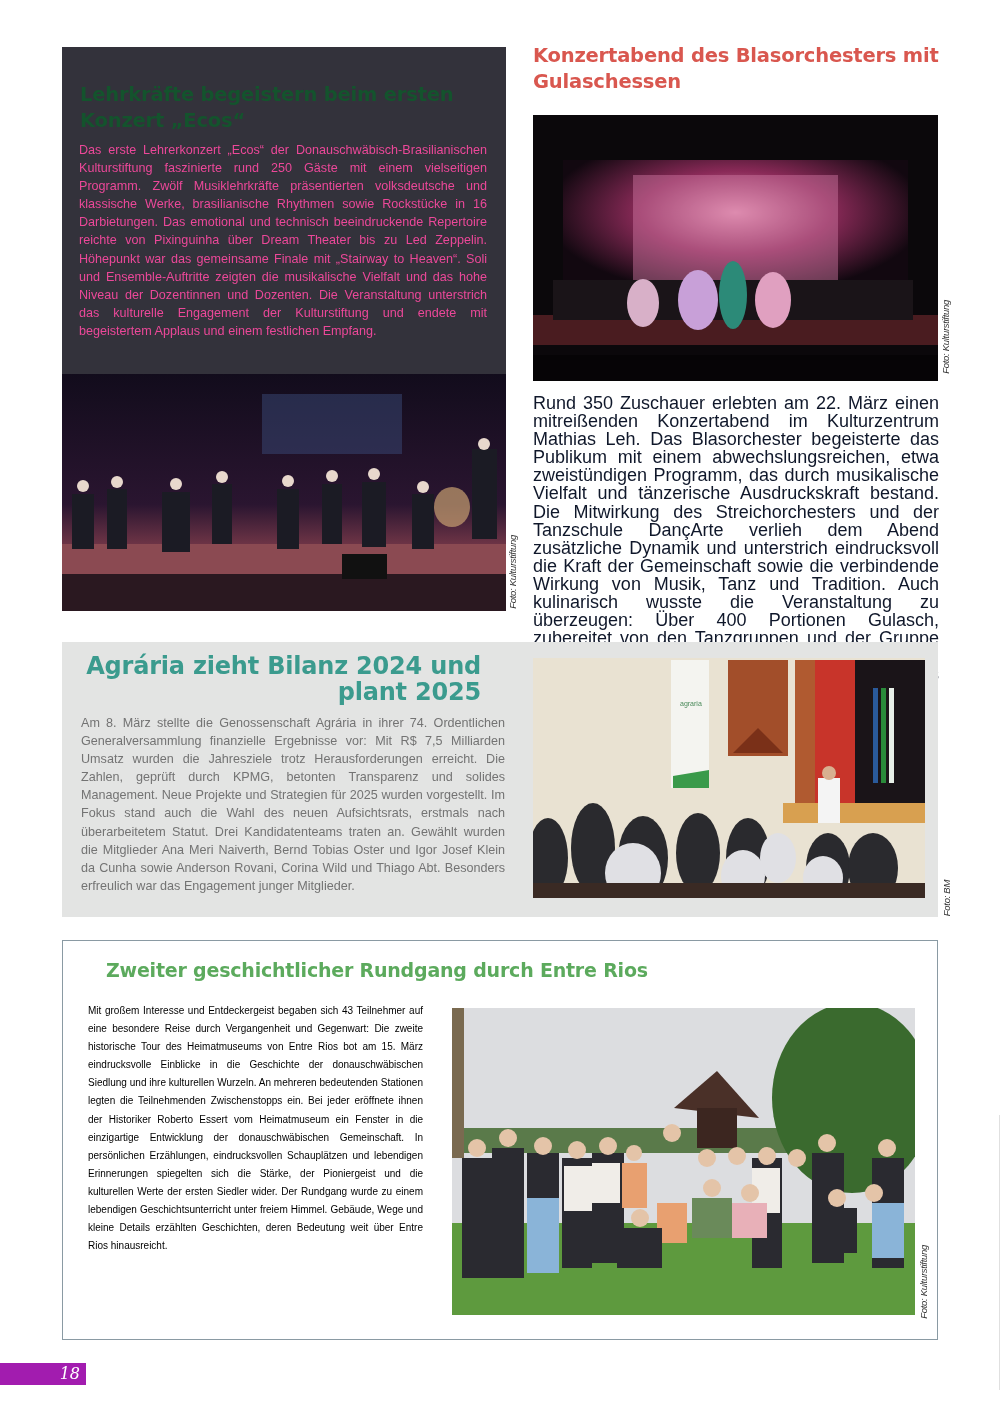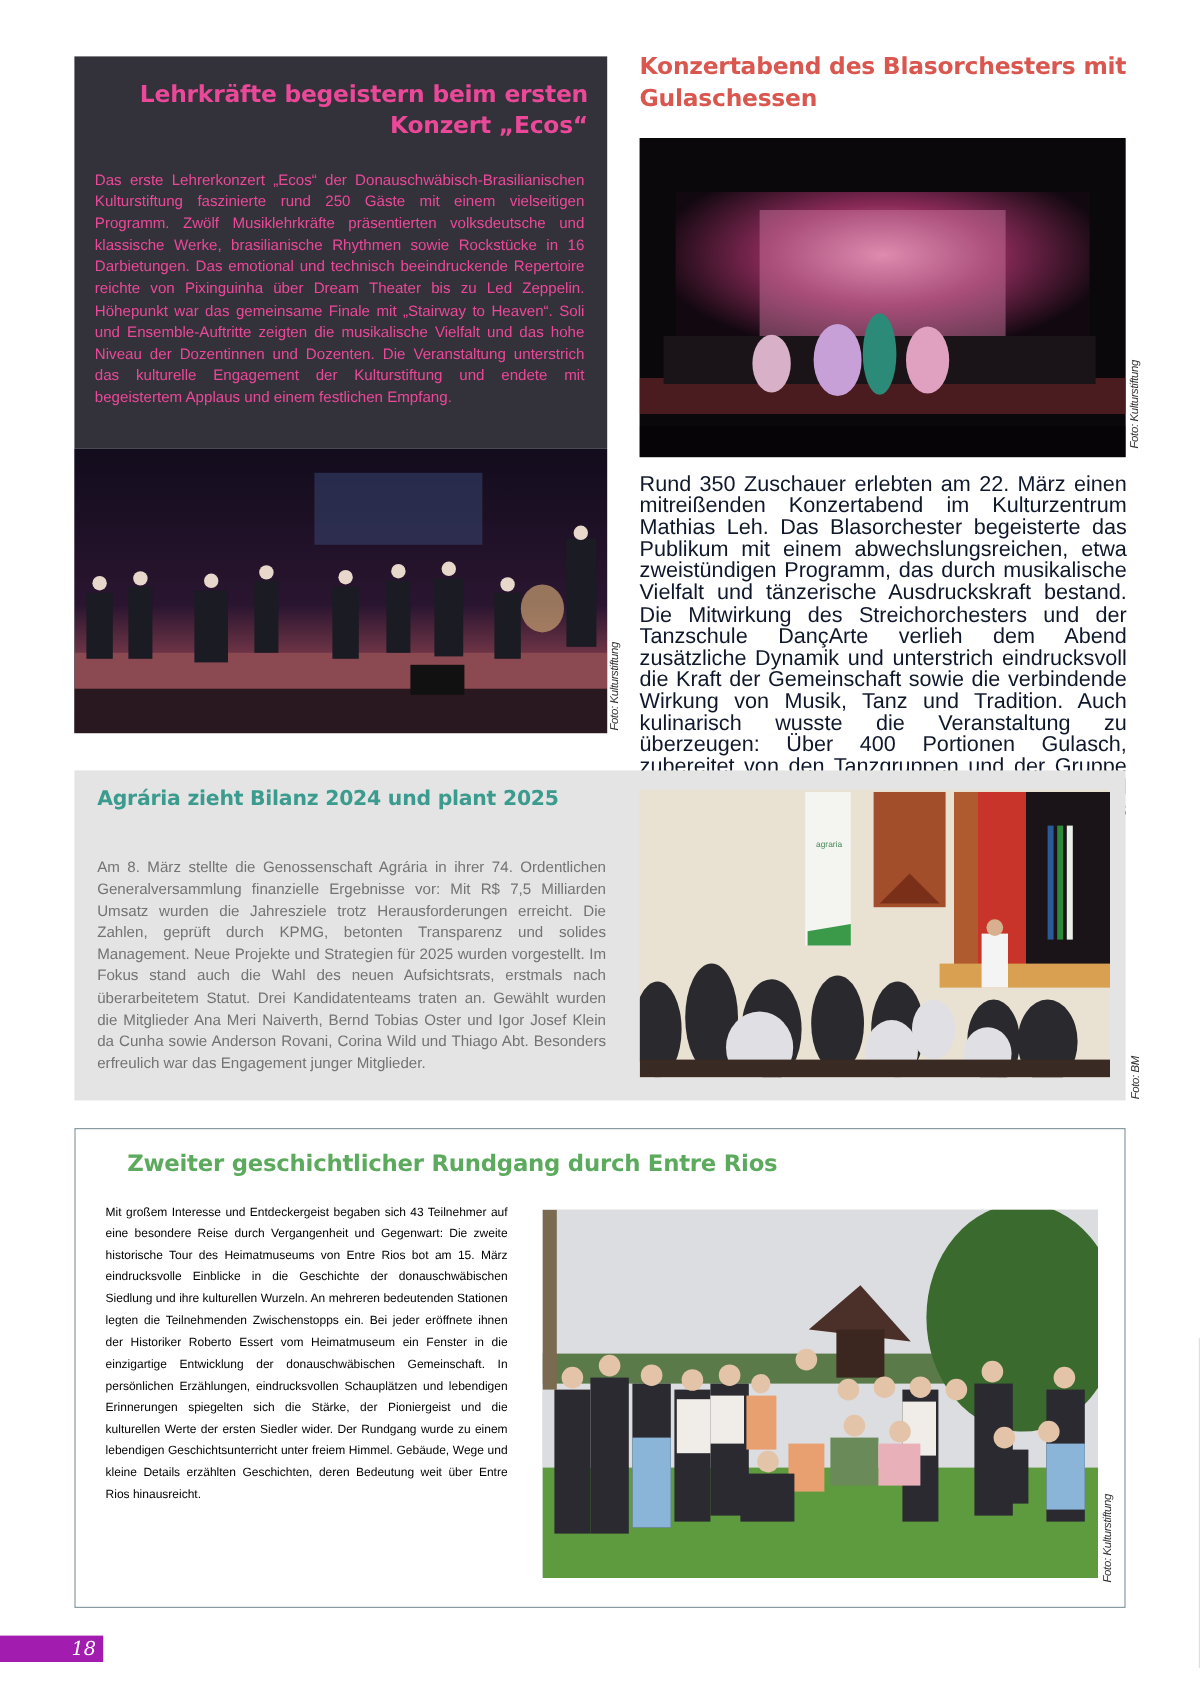--- a/index.html
+++ b/index.html
@@ -3,34 +3,34 @@
   <meta charset="utf-8">
   <style>
     * { box-sizing: border-box; margin: 0; padding: 0; }
     html, body { width: 1000px; height: 1413px; background: #ffffff; overflow: hidden; }
     body { position: relative; font-family: "Liberation Sans", sans-serif; color: #222; }
 
     .abs { position: absolute; }
 
     
     #a1-box { left: 62px; top: 47px; width: 444px; height: 327px; background: #33323b; }
-    #a1-title { left: 80px; top: 66px; width: 410px; color: #ec4899; font-family: "DejaVu Sans", sans-serif; font-weight: bold; font-size: 19.5px; line-height: 26px; letter-spacing: -0.2px; text-align: right; }
+    #a1-title { left: 80px; top: 82px; width: 410px; color: #14532d; font-family: "DejaVu Sans", sans-serif; font-weight: bold; font-size: 19.5px; line-height: 26px; letter-spacing: -0.2px; }
     #a1-body { left: 79px; top: 141px; width: 408px; color: #ec4899; font-size: 12.6px; line-height: 18.1px; text-align: justify; }
     #a1-photo { left: 62px; top: 374px; width: 444px; height: 237px; overflow: hidden; background: #140f1e; }
     #a1-credit { left: 507px; top: 535px; }
 
     
     #a2-title { left: 533px; top: 43px; width: 420px; color: #d9574f; font-family: "DejaVu Sans", sans-serif; font-weight: bold; font-size: 19.5px; line-height: 26px; letter-spacing: -0.2px; }
     #a2-photo { left: 533px; top: 115px; width: 405px; height: 266px; overflow: hidden; background: #0d0a0e; }
     #a2-credit { left: 940px; top: 300px; }
     #a2-body { left: 533px; top: 394px; width: 406px; color: #0f172a; font-size: 18px; line-height: 18.1px; text-align: justify; }
 
     
     #a3-box { left: 62px; top: 642px; width: 876px; height: 275px; background: #e3e4e3; }
-    #a3-title { left: 81px; top: 653px; width: 400px; color: #3b9b8e; font-family: "DejaVu Sans", sans-serif; font-weight: bold; font-size: 17px; line-height: 26px; letter-spacing: -0.2px; }
+    #a3-title { left: 81px; top: 653px; width: 400px; color: #3b9b8e; font-family: "DejaVu Sans", sans-serif; font-weight: bold; font-size: 24px; line-height: 26px; letter-spacing: -0.2px; text-align: right; }
     #a3-body { left: 81px; top: 714px; width: 424px; color: #737373; font-size: 12.6px; line-height: 18.1px; text-align: justify; }
     #a3-photo { left: 533px; top: 658px; width: 392px; height: 240px; overflow: hidden; background: #e7e1d3; }
     #a3-credit { left: 941px; top: 880px; }
 
     
     #a4-box { left: 62px; top: 940px; width: 876px; height: 400px; border: 1.5px solid #8a9aa3; background: #ffffff; }
     #a4-title { left: 90px; top: 957px; width: 600px; color: #5caa5d; font-family: "DejaVu Sans", sans-serif; font-weight: bold; font-size: 19px; line-height: 26px; letter-spacing: -0.2px; margin-left: 16px; }
     #a4-body { left: 88px; top: 1002px; width: 335px; color: #000000; font-size: 10px; line-height: 18.1px; text-align: justify; }
     #a4-photo { left: 452px; top: 1008px; width: 463px; height: 307px; overflow: hidden; background: #d9dadc; }
     #a4-credit { left: 918px; top: 1245px; }

